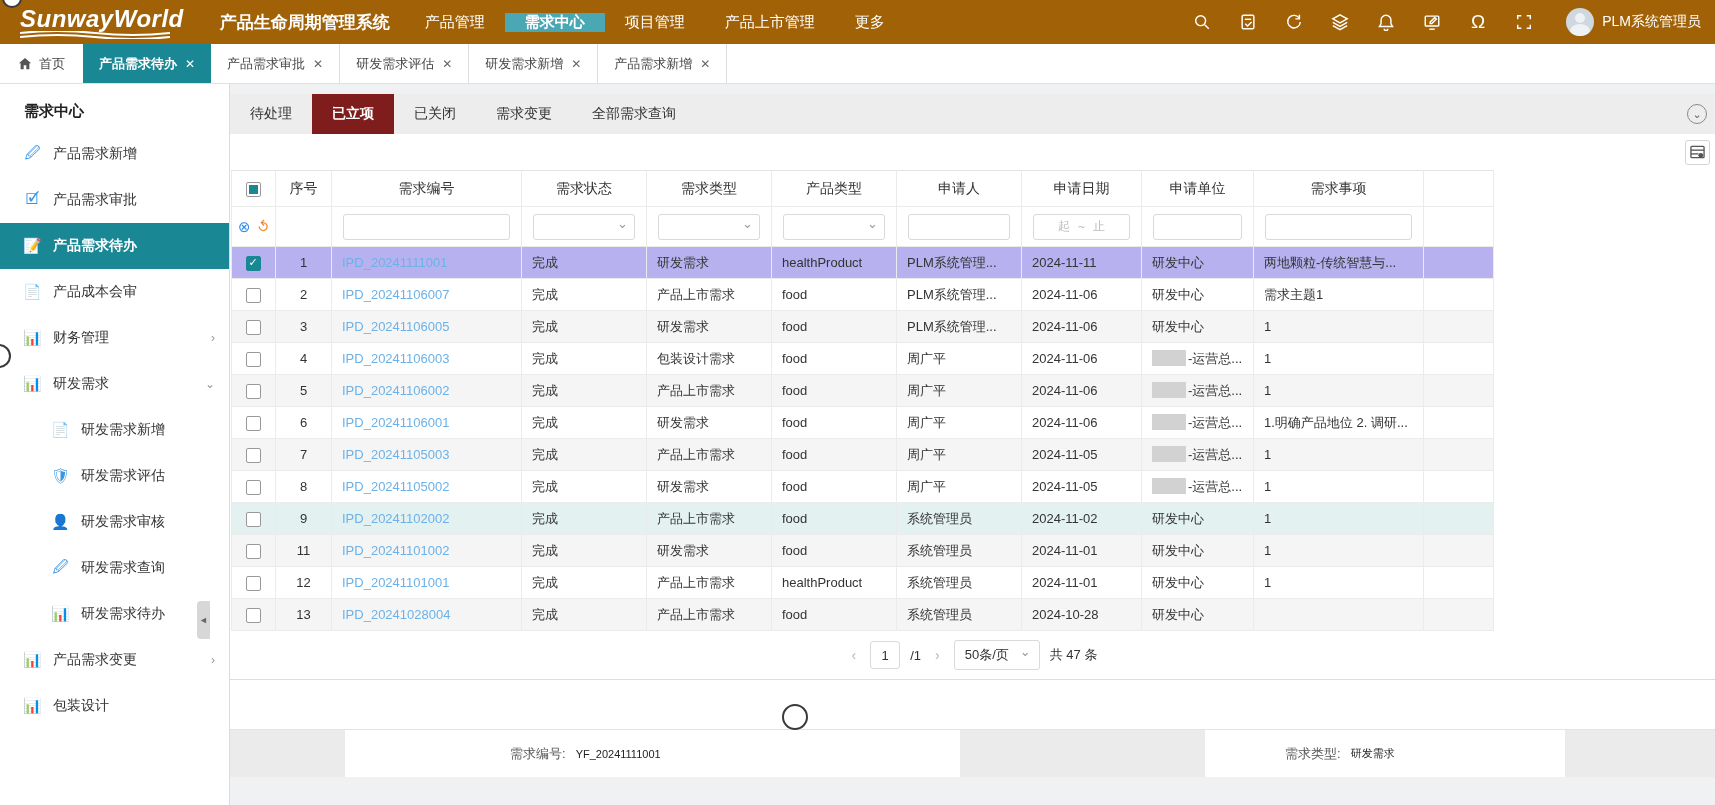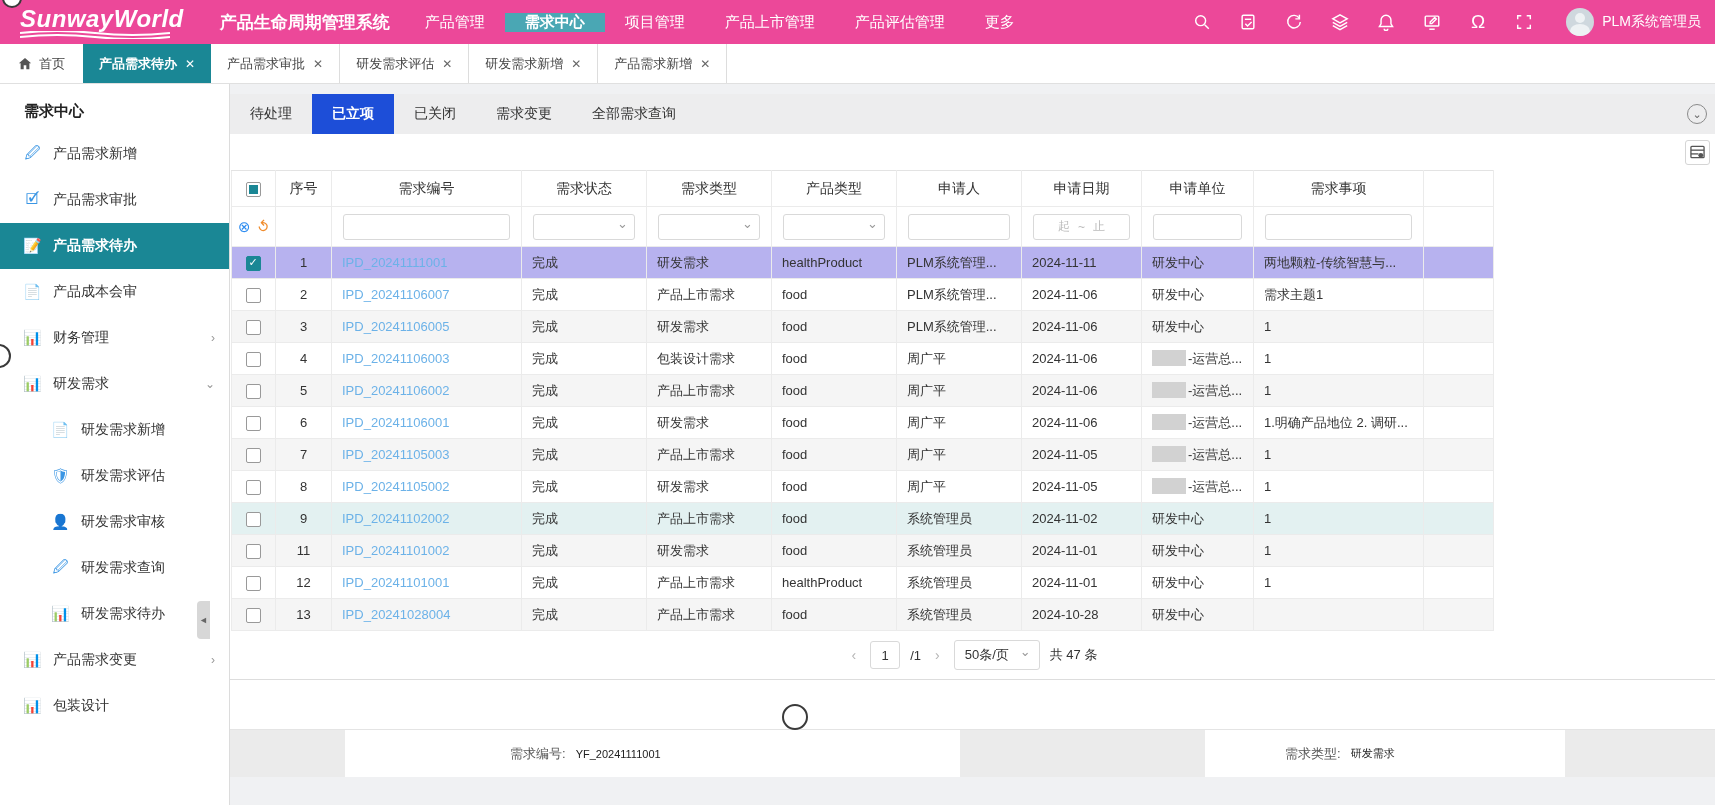--- a/index.html
+++ b/index.html
@@ -1,21 +1,21 @@
 <!DOCTYPE html>
 <html><head>
 <meta charset="utf-8">
 <style>
   * { margin:0; padding:0; box-sizing:border-box; }
   html,body { width:1715px; height:805px; overflow:hidden; }
   body { font-family:"Liberation Sans","DejaVu Sans",sans-serif; background:#f0f1f3; color:#333; }
   .app { position:relative; width:1715px; height:805px; overflow:hidden; background:#f0f1f3; }
 
   
-  .navbar { height:44px; background:#ec4899; display:flex; align-items:center; color:#fff; padding:0 14px 0 20px; }
+  .navbar { height:44px; background:#a16207; display:flex; align-items:center; color:#fff; padding:0 14px 0 20px; }
   .logo { font-size:24px; font-weight:bold; font-style:italic; letter-spacing:.5px; line-height:1; position:relative; padding-bottom:6px; margin-right:36px; }
   .logo svg { position:absolute; left:0; bottom:-2px; }
   .sys-title { font-size:17px; font-weight:bold; margin-right:15px; white-space:nowrap; }
   .nav-menu { display:flex; height:44px; align-items:center; }
   .nav-item { display:flex; align-items:center; padding:0 20px; font-size:15px; cursor:pointer; white-space:nowrap; }
   .nav-item.active { background:#4aa7b4; font-weight:bold; }
   .nav-right { margin-left:auto; display:flex; align-items:center; gap:26px; }
   .nav-ico { width:20px; height:20px; display:flex; align-items:center; justify-content:center; color:#fff; font-size:17px; cursor:pointer; }
   .nav-ico svg { width:18px; height:18px; stroke:#fff; fill:none; stroke-width:1.6; }
   .user-chip { display:flex; align-items:center; gap:8px; margin-left:6px; }
@@ -43,21 +43,21 @@
   .side-item.active .mi { color:#fff; }
   .side-item .chev { margin-left:auto; color:#999; font-size:12px; }
   .side-item.child { padding-left:52px; }
   .collapse-tab { position:absolute; left:197px; top:517px; width:13px; height:38px; background:#d7d7d7; border-radius:4px 0 0 4px; display:flex; align-items:center; justify-content:center; color:#666; font-size:9px; cursor:pointer; }
 
   .main { flex:1; position:relative; background:#f0f1f3; overflow:hidden; }
 
   
   .ftabs { margin-top:10px; height:40px; background:#ededee; display:flex; align-items:stretch; position:relative; }
   .ftab { display:flex; align-items:center; padding:0 20px; font-size:14px; color:#333; cursor:pointer; white-space:nowrap; }
-  .ftab.active { background:#1d4ed8; color:#fff; font-weight:bold; }
+  .ftab.active { background:#7f1d1d; color:#fff; font-weight:bold; }
   .ftabs .collapse-ico { position:absolute; right:8px; top:10px; width:20px; height:20px; border:1px solid #8a8a8a; border-radius:50%; color:#666; display:flex; align-items:center; justify-content:center; font-size:11px; cursor:pointer; background:#ededee; }
 
   
   .panel { background:#fff; border-bottom:1px solid #ddd; }
   .toolbar { height:36px; position:relative; }
   .colset-btn { position:absolute; right:5px; top:6px; width:25px; height:25px; border:1px solid #d5d5d5; border-radius:3px; background:#fff; display:flex; align-items:center; justify-content:center; cursor:pointer; }
   .colset-btn svg { width:15px; height:15px; }
 
   table.grid { border-collapse:collapse; table-layout:fixed; width:1262px; margin-left:1px; font-size:13px; }
   .grid th, .grid td { border:1px solid #ebebeb; border-top:none; overflow:hidden; white-space:nowrap; text-overflow:ellipsis; }
@@ -120,21 +120,20 @@
           <path d="M0 2 Q 37 -2 75 2 T 150 2" stroke="#fff" stroke-width="2" fill="none"></path>
           <path d="M0 6 Q 37 2 75 6 T 150 6" stroke="#fff" stroke-width="2" fill="none"></path>
         </svg>
     </div>
     <div class="sys-title">产品生命周期管理系统</div>
     <div class="nav-menu">
         <div class="nav-item">产品管理</div>
         <div class="nav-item active">需求中心</div>
         <div class="nav-item">项目管理</div>
         <div class="nav-item">产品上市管理</div>
-        <div class="nav-item">产品评估管理</div>
         <div class="nav-item">更多</div>
       </div>
     <div class="nav-right">
       <span class="nav-ico">
           <svg viewBox="0 0 20 20">
             <circle cx="8.5" cy="8.5" r="5.5"></circle>
             <line x1="13" y1="13" x2="17.5" y2="17.5"></line>
           </svg>
         </span>
       <span class="nav-ico">

